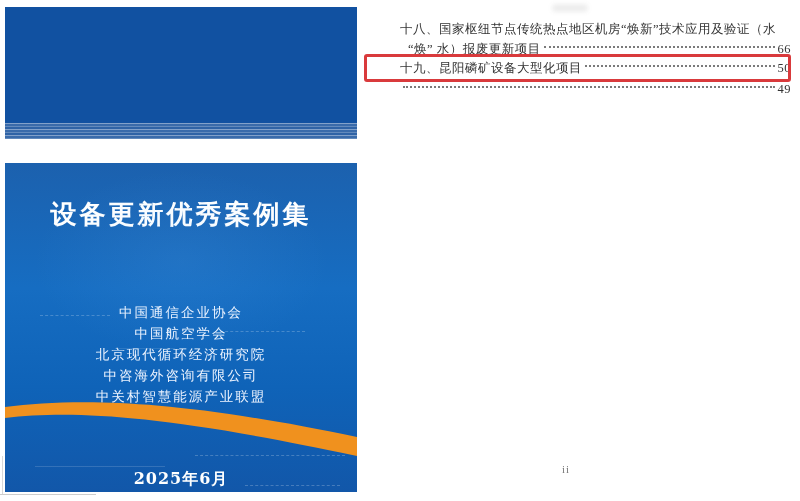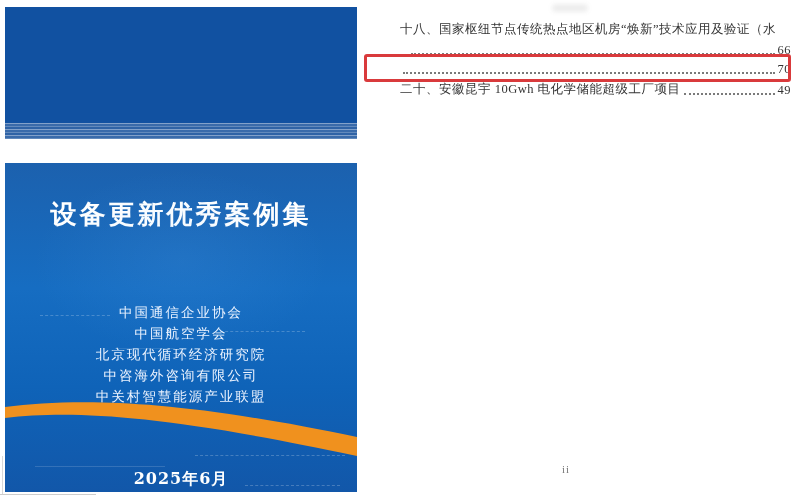--- a/index.html
+++ b/index.html
@@ -40,21 +40,21 @@
   .t4 { top:303px; left:30px;  width:130px; border-top-style:solid; border-top-color:rgba(255,255,255,0.15); }
   .t5 { top:322px; left:240px; width:95px;  }
   .t6 { top:331px; left:55px;  width:150px; }
   .t7 { top:344px; left:150px; width:110px; border-top-style:solid; border-top-color:rgba(255,255,255,0.12); }
   .t8 { top:152px; left:35px;  width:70px;  }
 
   
   .toc { position:absolute; left:400px; top:0; width:391px;
     color:#333333; font-size:12.5px; letter-spacing:0.5px; }
   .toc-row { position:absolute; left:0; width:391px; height:17px;
-    display:flex; align-items:flex-end; white-space:nowrap; }
+    display:flex; align-items:center; white-space:nowrap; }
   .r1 { top:21px; }
   .r2 { top:41px; padding-left:8px; }
   .r3 { top:60px; }
   .r4 { top:81px; }
   .toc-text { flex:0 0 auto; }
   .leader { flex:1 1 auto; margin:0 3px; border-bottom:2px dotted #7a7a7a;
     transform:translateY(-3px); min-width:10px; }
   .pg { flex:0 0 auto; }
 
   .red-box { position:absolute; left:364px; top:54px; width:427px; height:28px;
@@ -102,29 +102,30 @@
     </div>
   </div>
 
   <div class="smudge"></div>
 
   <div class="toc">
     <div class="toc-row r1">
       <span class="toc-text">十八、国家枢纽节点传统热点地区机房“焕新”技术应用及验证（水</span>
     </div>
     <div class="toc-row r2">
+      <span class="toc-text">“焕” 水）报废更新项目</span>
       <span class="leader"></span>
       <span class="pg">66</span>
     </div>
     <div class="toc-row r3">
+      <span class="toc-text">十九、昆阳磷矿设备大型化项目</span>
       <span class="leader"></span>
-      <span class="pg">70</span>
+      <span class="pg">50</span>
     </div>
     <div class="toc-row r4">
-      <span class="toc-text">二十、安徽昆宇 10Gwh 电化学储能超级工厂项目</span>
       <span class="leader"></span>
       <span class="pg">49</span>
     </div>
   </div>
 
   <div class="red-box"></div>
 
   <div class="folio">ii</div>
 
   <div class="artifact-h"></div>

